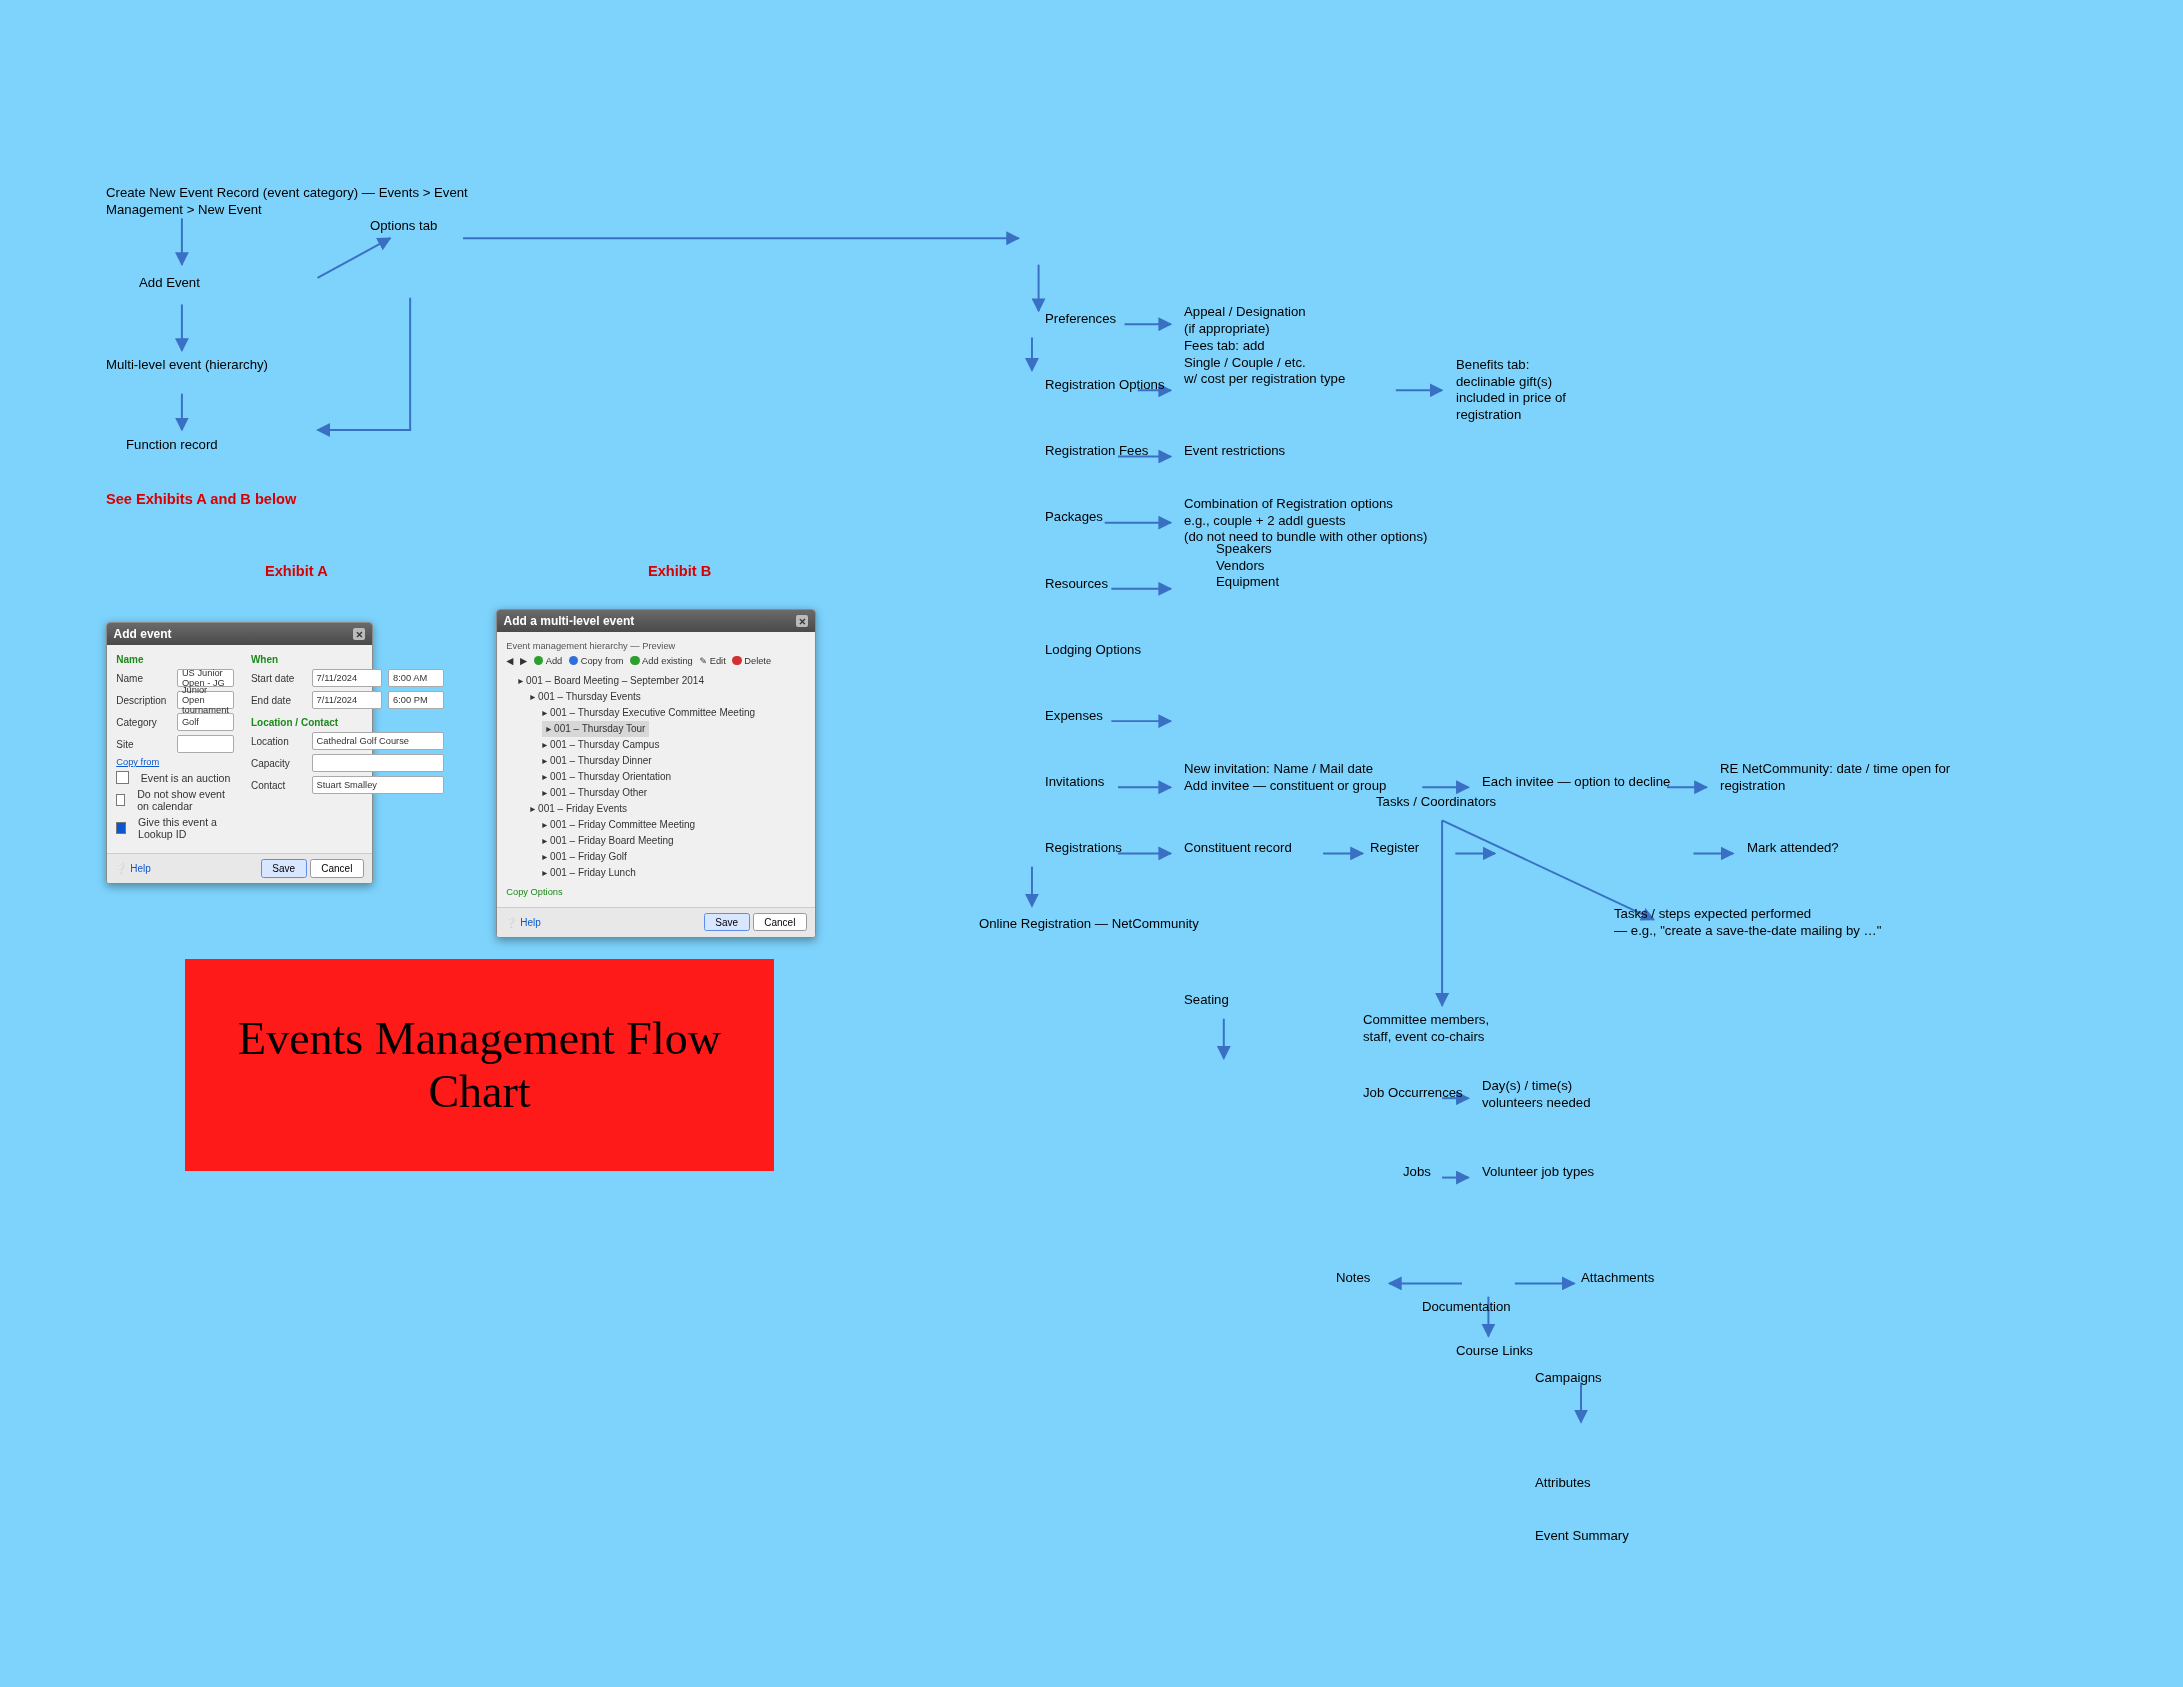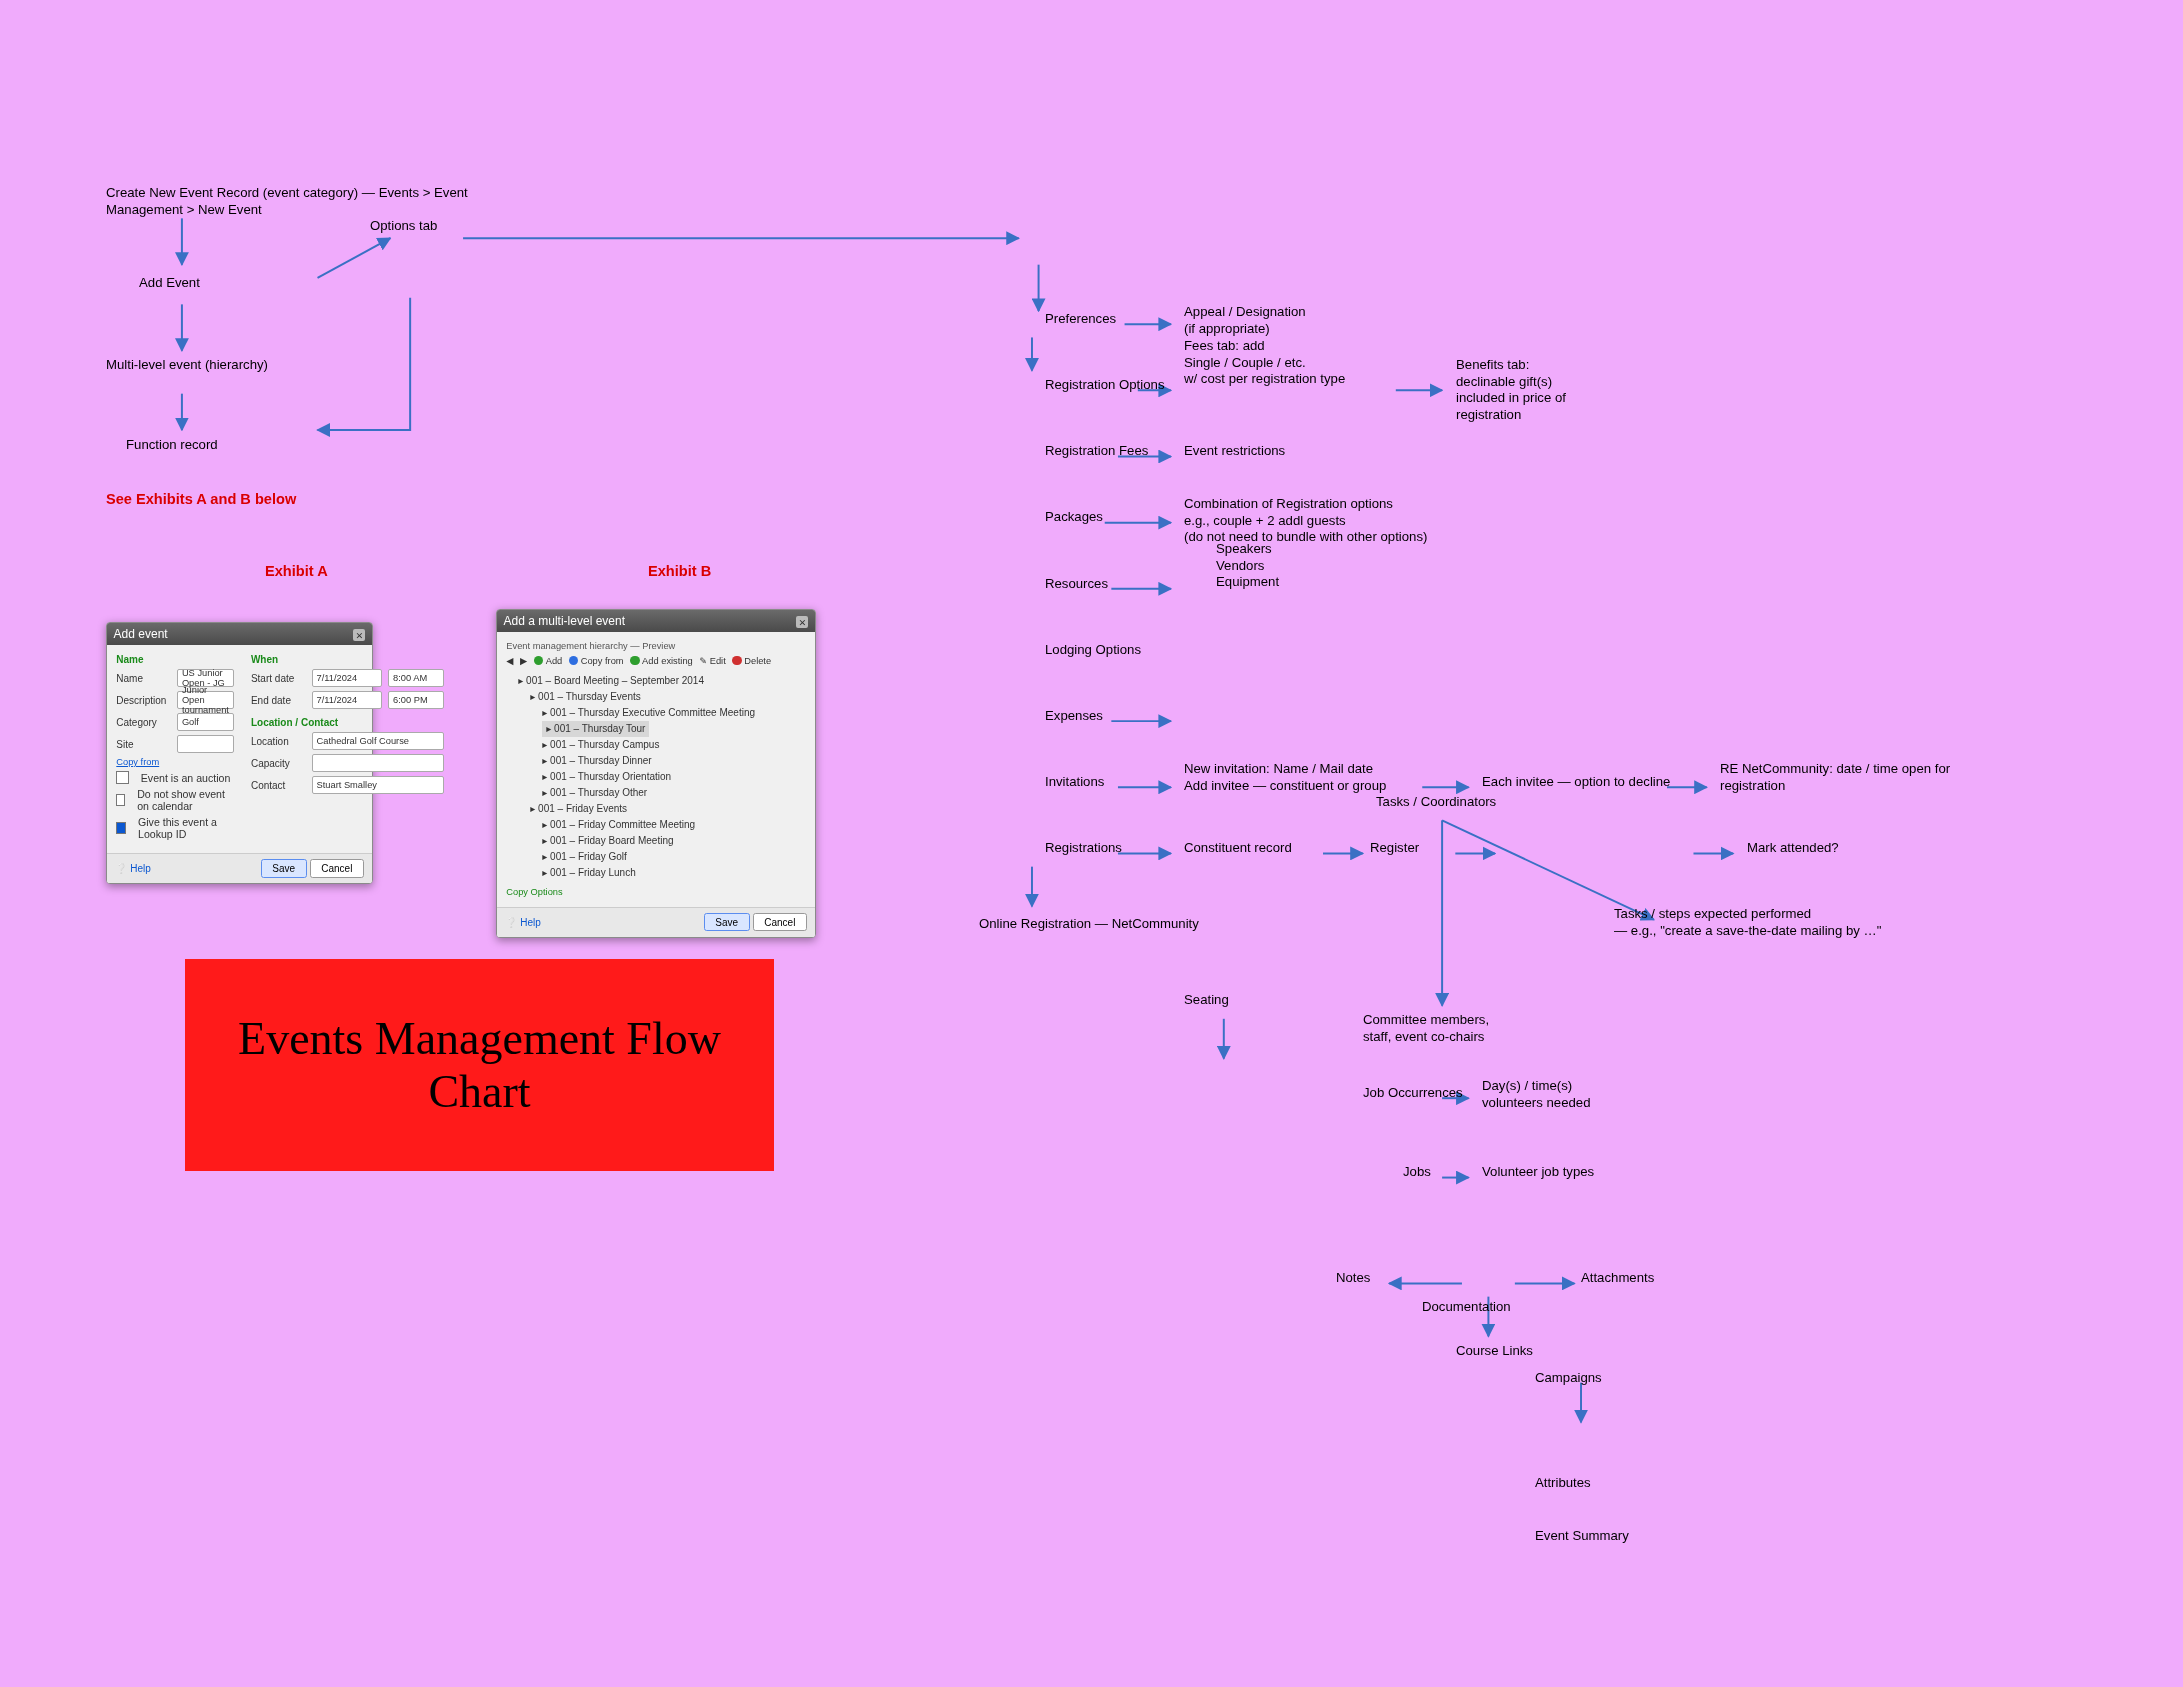--- a/index.html
+++ b/index.html
@@ -1,26 +1,26 @@
 <!DOCTYPE html>
 <html style="font-size:10.6px"><head>
 <meta charset="utf-8">
 <style>
   html,body{margin:0;padding:0;background:#000;font-family:Arial,Helvetica,sans-serif}
-  .page{position:relative;width:2183px;height:1687px;background:#f0abfc}
+  .page{position:relative;width:2183px;height:1687px;background:#7dd3fc}
   .node{position:absolute;font-size:14.6px;line-height:1.25;color:#000;white-space:pre-line}
   .node.sm{font-size:13.2px}
   .note-red{color:#d90000;font-weight:600}
   .title-banner{position:absolute;background:#ff1a1a;text-align:center;display:flex;align-items:center;justify-content:center}
   .title-banner span{font-family:"Times New Roman",serif;font-size:46px;color:#000}
   svg.arrows{position:absolute;left:0;top:0;width:2183px;height:1687px;pointer-events:none}
 
   
   .shot{position:absolute;background:#f0f0f0;border:1.3px solid #8a8a8a;border-radius:4px;box-shadow:0 2.6px 8px rgba(0,0,0,.35)}
-  .shot .titlebar{background:linear-gradient(#6a6a6a,#4a4a4a);color:#fff;font-size:12px;font-weight:400;padding:4px 6.6px;border-radius:2.6px 2.6px 0 0;display:flex;justify-content:space-between;align-items:flex-end}
+  .shot .titlebar{background:linear-gradient(#6a6a6a,#4a4a4a);color:#fff;font-size:12px;font-weight:700;padding:4px 6.6px;border-radius:2.6px 2.6px 0 0;display:flex;justify-content:space-between;align-items:center}
   .shot .close{width:12px;height:12px;background:#bbb;border-radius:2px;display:flex;align-items:center;justify-content:center;color:#333;font-size:9.3px}
   .shot .body{padding:9.3px;font-size:10.6px;color:#333}
   .shot .row{display:flex;gap:6.6px;margin:4px 0;align-items:center}
   .shot label{font-size:10px;color:#333;min-width:54px}
   .shot .inp{flex:1;height:16px;background:#fff;border:0.7px solid #aaa;border-radius:2px;font-size:9.3px;padding:0 4px;display:flex;align-items:center;color:#333}
   .shot .cols{display:flex;gap:17px}
   .shot .col{flex:1}
   .shot .section-h{color:#1a8a1a;font-weight:600;font-size:10px;margin-bottom:4px}
   .shot .link{color:#0b57d0;font-size:9.3px;text-decoration:underline;cursor:pointer}
   .shot .cb{width:10.6px;height:10.6px;border:0.7px solid #777;background:#fff;display:inline-block;margin-right:5.3px;vertical-align:middle}

